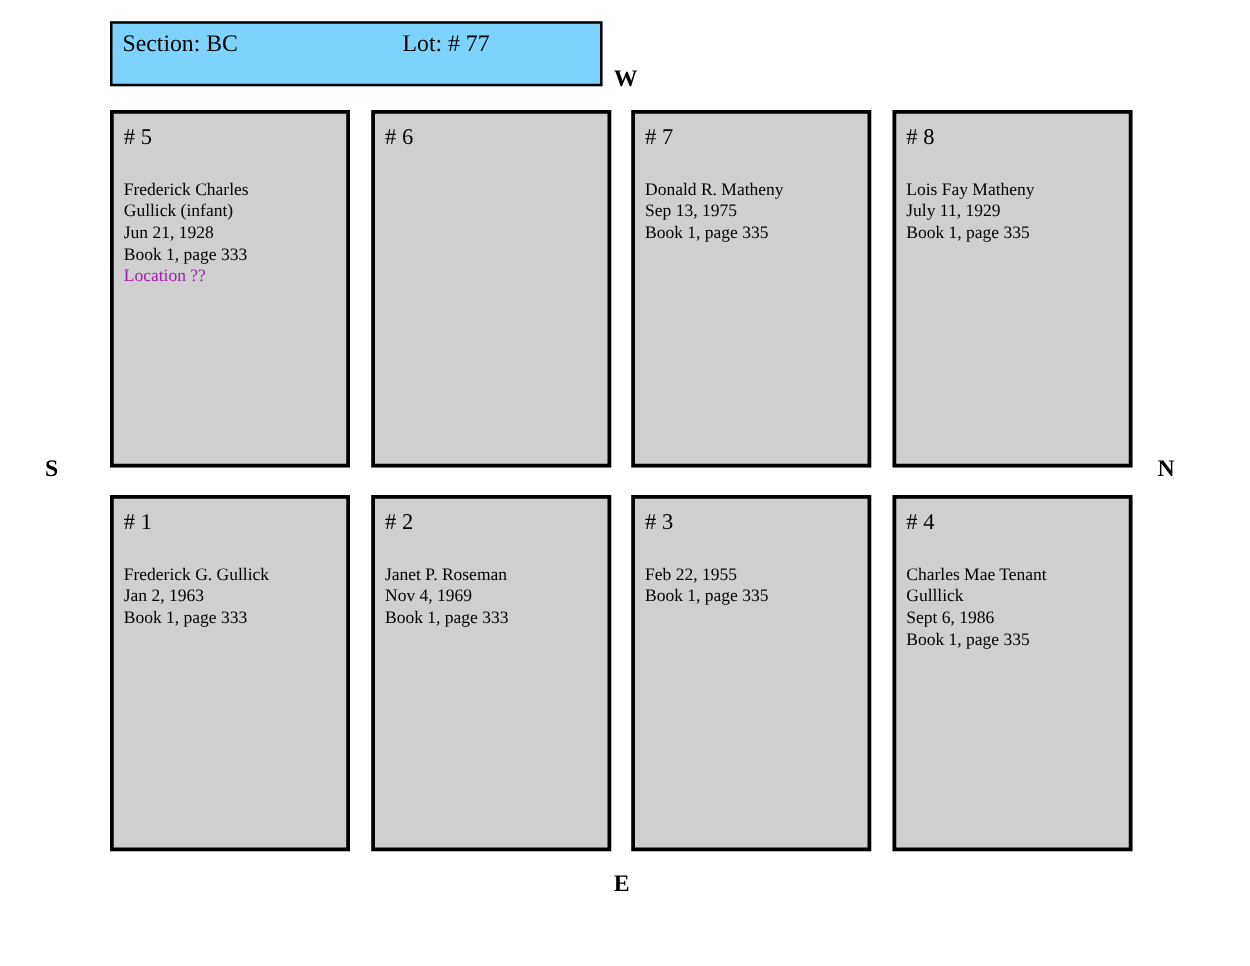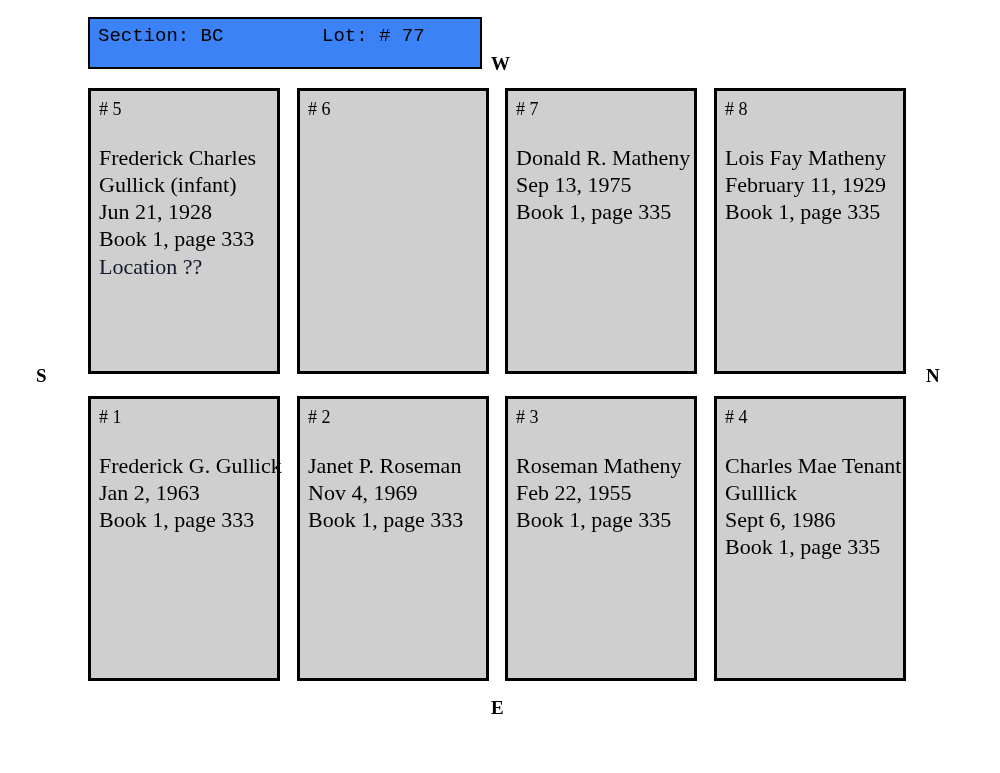--- a/index.html
+++ b/index.html
@@ -17,23 +17,22 @@
   }
 
   
   .header-box {
     position: absolute;
     left: 88px;
     top: 17px;
     width: 394px;
     height: 52px;
     border: 2px solid #000000;
-    background: #3b82f6;
+    background: #7dd3fc;
     box-sizing: border-box;
-    font-family: Liberation Mono, monospace;
   }
   .header-row {
     position: absolute;
     left: 8px;
     top: 6px;
     width: 100%;
     display: flex;
     align-items: baseline;
     font-size: 19px;
     white-space: nowrap;
@@ -89,28 +88,28 @@
   .plot-col-2 { left: 417px; }
   .plot-col-3 { left: 626px; }
 
   .plot-number {
     font-size: 18px;
     line-height: 1.15;
     margin: 0 0 24px 0;
     white-space: nowrap;
   }
   .plot-lines {
-    font-size: 22px;
+    font-size: 14px;
     line-height: 1.24;
   }
   .plot-line {
     white-space: nowrap;
   }
   .plot-line.note {
-    color: #0f172a;
+    color: #a21caf;
   }
 </style>
 </head>
 <body>
 
 <div class="header-box">
   <div class="header-row">
     <span class="header-section">Section:  BC</span>
     <span class="header-lot">Lot: # 77</span>
   </div>
@@ -143,21 +142,21 @@
       <div class="plot-lines">
           <div class="plot-line">Donald R. Matheny</div>
           <div class="plot-line">Sep 13, 1975</div>
           <div class="plot-line">Book 1, page 335</div>
         </div>
     </div>
     <div class="plot plot-col-3">
       <div class="plot-number"># 8</div>
       <div class="plot-lines">
           <div class="plot-line">Lois Fay Matheny</div>
-          <div class="plot-line">February 11, 1929</div>
+          <div class="plot-line">July 11, 1929</div>
           <div class="plot-line">Book 1, page 335</div>
         </div>
     </div>
   </div>
 
   <div class="plot-row plot-row-bottom">
     <div class="plot plot-col-0">
       <div class="plot-number"># 1</div>
       <div class="plot-lines">
           <div class="plot-line">Frederick G. Gullick</div>
@@ -169,21 +168,20 @@
       <div class="plot-number"># 2</div>
       <div class="plot-lines">
           <div class="plot-line">Janet P. Roseman</div>
           <div class="plot-line">Nov 4, 1969</div>
           <div class="plot-line">Book 1, page 333</div>
         </div>
     </div>
     <div class="plot plot-col-2">
       <div class="plot-number"># 3</div>
       <div class="plot-lines">
-          <div class="plot-line">Roseman Matheny</div>
           <div class="plot-line">Feb 22, 1955</div>
           <div class="plot-line">Book 1, page 335</div>
         </div>
     </div>
     <div class="plot plot-col-3">
       <div class="plot-number"># 4</div>
       <div class="plot-lines">
           <div class="plot-line">Charles Mae Tenant</div>
           <div class="plot-line">Gulllick</div>
           <div class="plot-line">Sept 6, 1986</div>

